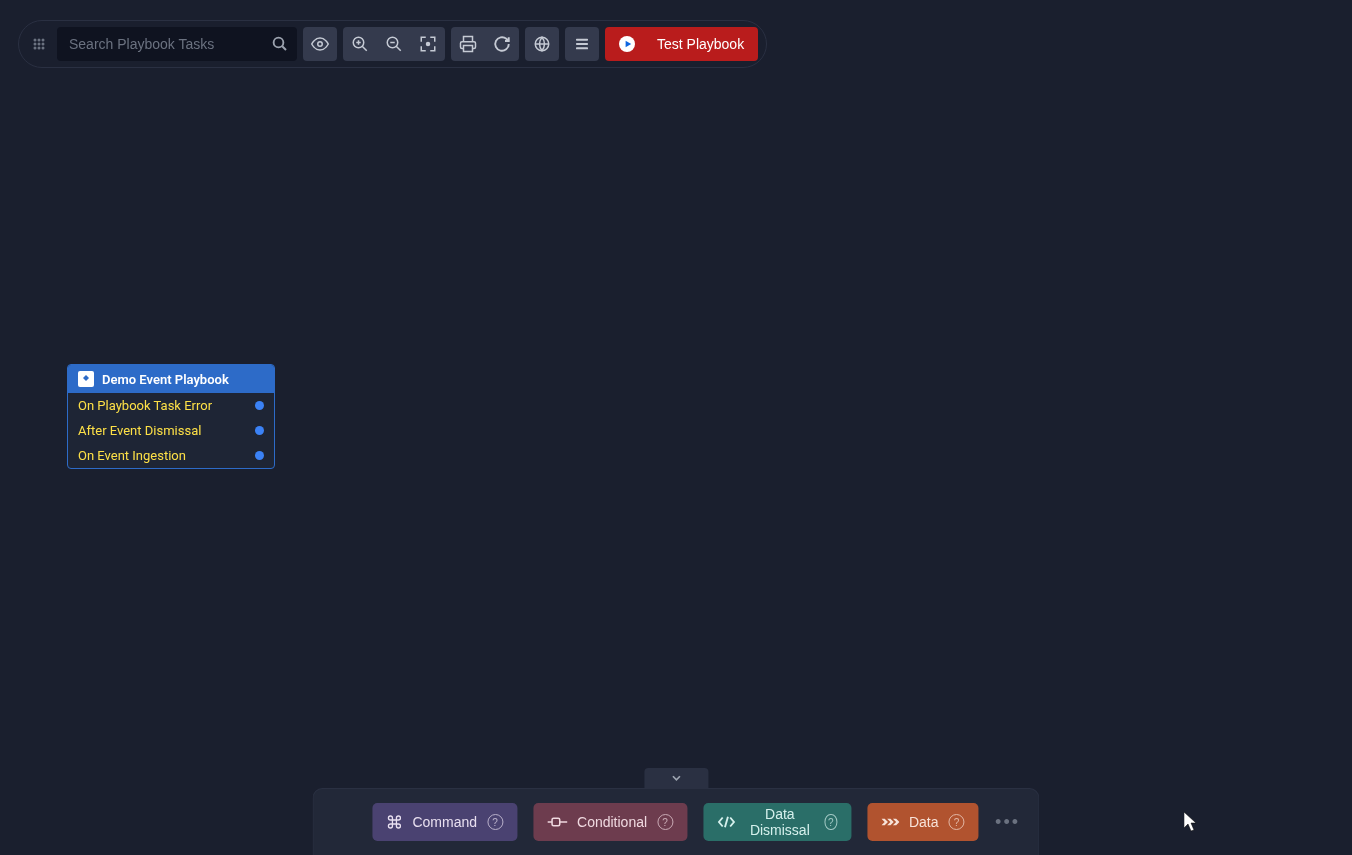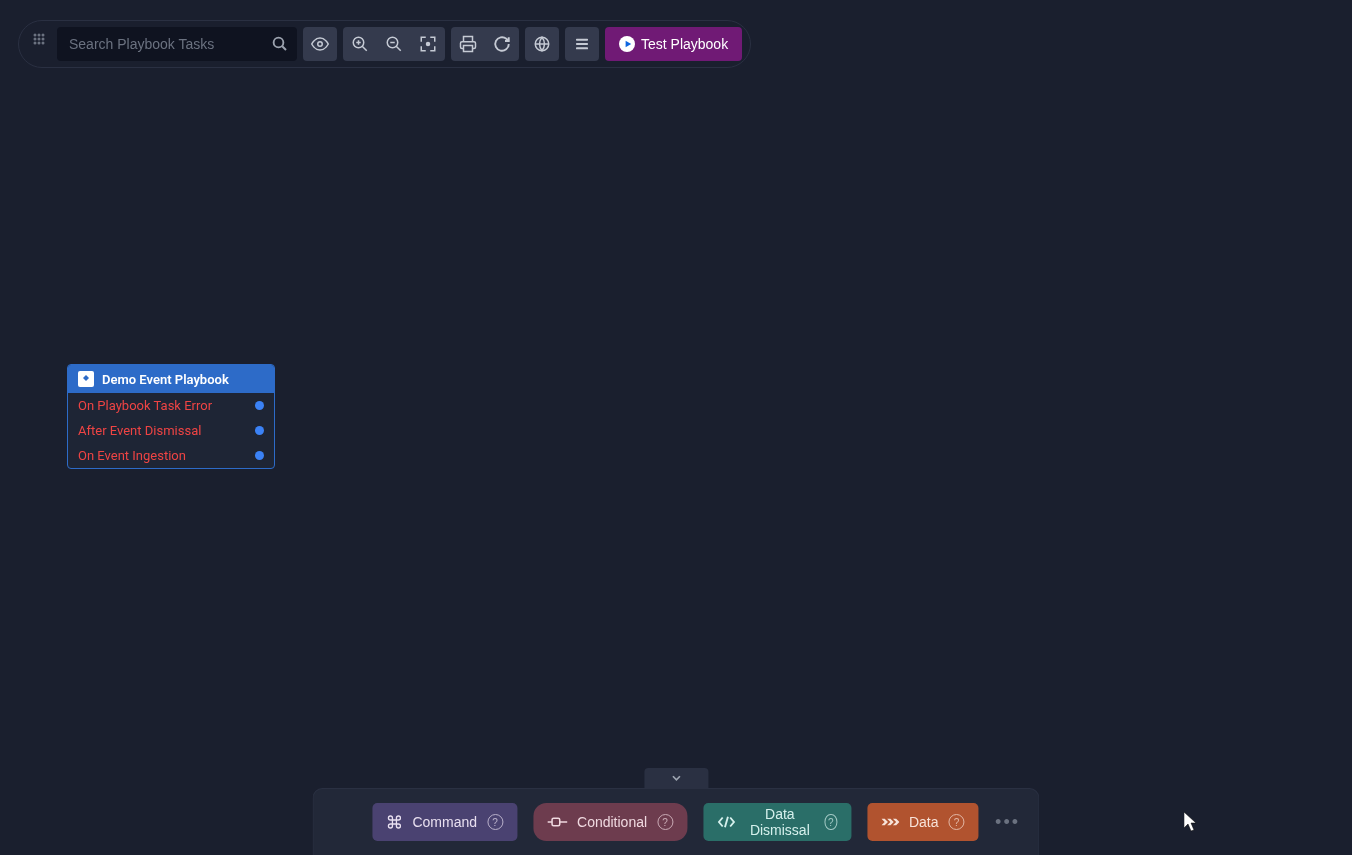--- a/index.html
+++ b/index.html
@@ -15,20 +15,21 @@
       overflow: hidden;
       position: relative;
     }
     
     
     .toolbar {
       position: absolute;
       top: 20px;
       left: 18px;
       display: flex;
+      align-items: center;
       gap: 6px;
       background: #1a1f2e;
       border: 1px solid #2a3042;
       border-radius: 24px;
       padding: 6px 8px;
     }
     
     .grip-handle {
       width: 24px;
       height: 24px;
@@ -90,26 +91,26 @@
       overflow: hidden;
     }
     
     .icon-group .icon-btn {
       border-radius: 0;
       background: transparent;
     }
     
     .test-btn {
       height: 34px;
-      background: #701a75;
+      background: #b91c1c;
       border: none;
       border-radius: 4px;
       display: flex;
       align-items: center;
-      gap: 6px;
+      gap: 22px;
       padding: 0 14px;
       color: #ffffff;
       font-size: 14px;
       font-weight: 500;
       cursor: pointer;
     }
     
     .play-circle {
       width: 16px;
       height: 16px;
@@ -152,21 +153,21 @@
       height: 16px;
       background: #fff;
       border-radius: 2px;
       display: flex;
       align-items: center;
       justify-content: center;
     }
     
     .node-row {
       padding: 5px 10px;
-      color: #ef4444;
+      color: #fde047;
       font-size: 13px;
       display: flex;
       align-items: center;
       justify-content: space-between;
       position: relative;
     }
     
     .node-dot {
       width: 9px;
       height: 9px;
@@ -229,21 +230,21 @@
       border: 1.5px solid currentColor;
       border-radius: 50%;
       display: flex;
       align-items: center;
       justify-content: center;
       font-size: 10px;
       opacity: 0.7;
     }
     
     .btn-command { background: #4a4271; margin-left: 41px; }
-    .btn-conditional { background: #6d3c4e; color: #f0d9e0; border-radius: 13px; }
+    .btn-conditional { background: #6d3c4e; color: #f0d9e0; }
     .btn-formatter { background: #2a6e68; color: #d5f0ec; }
     .btn-stage { background: #b1532f; color: #f7e2d8; }
     
     .palette-more {
       width: 32px;
       height: 32px;
       background: transparent;
       border: none;
       display: flex;
       align-items: center;

